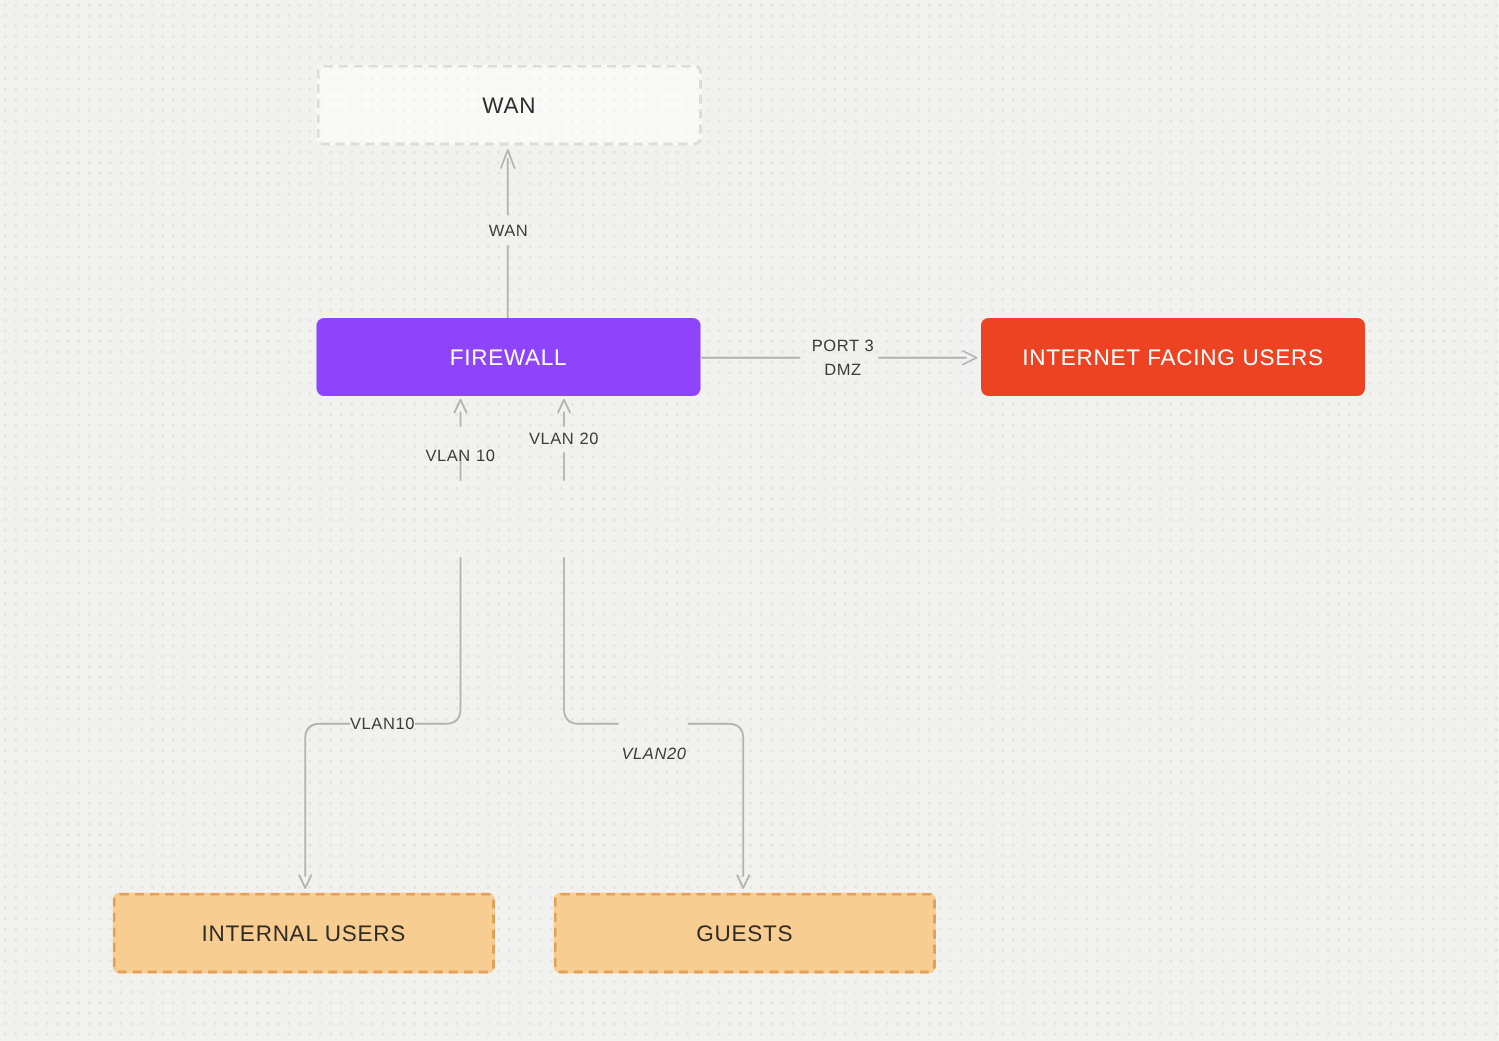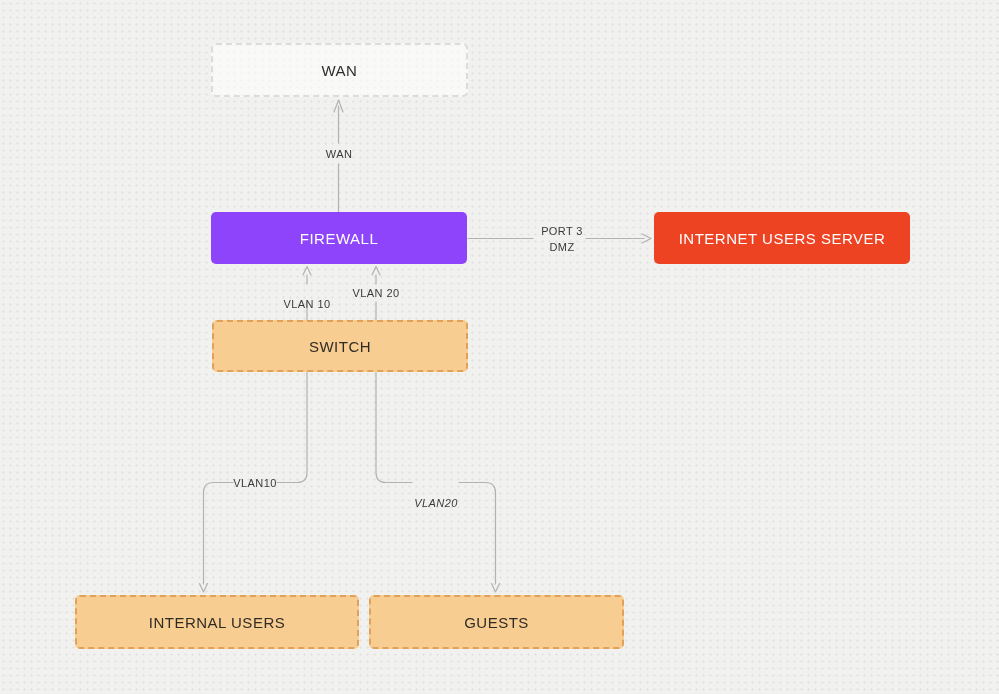--- a/index.html
+++ b/index.html
@@ -57,21 +57,21 @@
     left: 654px; top: 212px; width: 256px; height: 52px;
     background: #ee4323;
     color: #ffffff;
   }
   .tan-node {
     background: #f8cd92;
     border: 2px dashed #e2a159;
     color: #2f2c26;
   }
   #node-switch   { left: 212px; top: 320px; width: 256px; height: 52px; }
-  #node-internal { left: 75px;  top: 595px; width: 284px; height: 54px; }
+  #node-internal { left: 75px;  top: 595px; width: 255px; height: 54px; }
   #node-guests   { left: 369px; top: 595px; width: 255px; height: 54px; text-align: center; }
 
   .edge-label {
     position: absolute;
     transform: translate(-50%, -50%);
     font-size: 11px;
     font-weight: 500;
     letter-spacing: 0.4px;
     color: #3b3b3b;
     white-space: nowrap;
@@ -126,26 +126,23 @@
 
   <div class="node" id="node-wan">
     <span>WAN</span>
   </div>
 
   <div class="node" id="node-firewall">
     <span>FIREWALL</span>
   </div>
 
   <div class="node" id="node-server">
-    <span>INTERNET USERS SERVER</span>
+    <span>INTERNET FACING USERS</span>
   </div>
 
-  <div class="node tan-node" id="node-switch">
-    <span>SWITCH</span>
-  </div>
 
   <div class="node tan-node" id="node-internal">
     <span>INTERNAL USERS</span>
   </div>
 
   <div class="node tan-node" id="node-guests">
     <span>GUESTS</span>
   </div>
 
   <div class="edge-label" id="label-wan">WAN</div>

